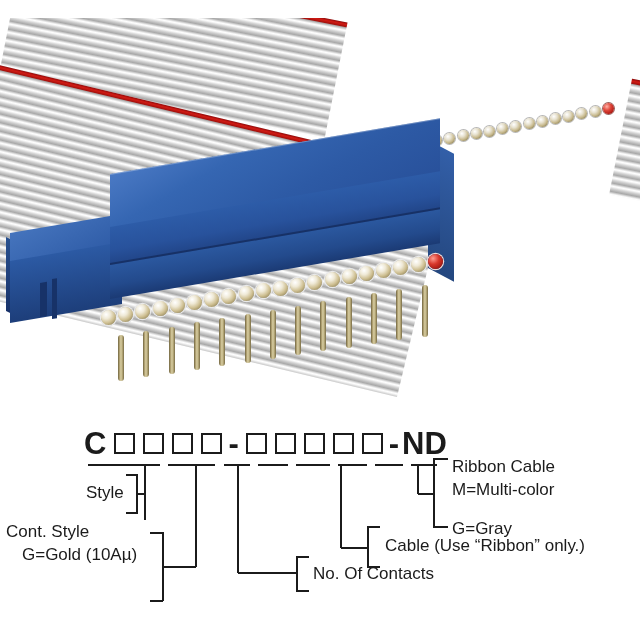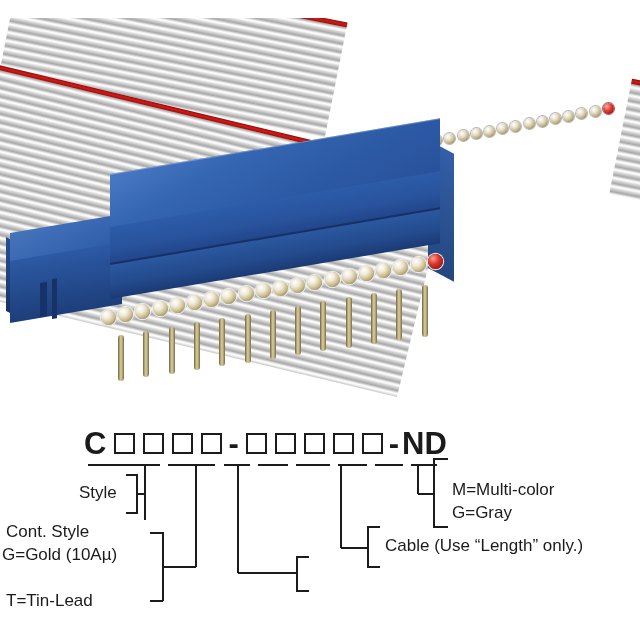--- a/index.html
+++ b/index.html
@@ -281,28 +281,29 @@
         <line x1="341" y1="50" x2="341" y2="133"></line>
         <line x1="341" y1="133" x2="368" y2="133"></line>
         <polyline points="380,112 368,112 368,152 380,152"></polyline>
 
         <line x1="418" y1="50" x2="418" y2="79"></line>
         <line x1="418" y1="79" x2="434" y2="79"></line>
         <polyline points="448,44 434,44 434,112 448,112"></polyline>
       </g>
     </svg>
 
-    <div class="lbl" style="left:79px;top:68px;">Style</div>
+    <div class="lbl" style="left:86px;top:68px;">Style</div>
 
     <div class="lbl" style="left:6px;top:107px;">Cont. Style</div>
-    <div class="lbl" style="left:2px;top:130px;">G=Gold (10Aµ)</div>
-    <div class="lbl" style="left:6px;top:176px;">T=Tin-Lead</div>
-
+    <div class="lbl" style="left:22px;top:130px;">G=Gold (10Aµ)</div>
+
+    <div class="lbl" style="left:313px;top:149px;">No. Of Contacts</div>
 
     <div class="lbl" style="left:385px;top:121px;">
       <span>Cable</span>
-      <span class="bold-it">(Use “Length” only.)</span>
-    </div>
-
+      <span class="bold-it">(Use “Ribbon” only.)</span>
+    </div>
+
+    <div class="lbl" style="left:452px;top:42px;">Ribbon Cable</div>
     <div class="lbl" style="left:452px;top:65px;">M=Multi-color</div>
-    <div class="lbl" style="left:452px;top:88px;">G=Gray</div>
+    <div class="lbl" style="left:452px;top:104px;">G=Gray</div>
   </div>
 </div>
 
 </body></html>

